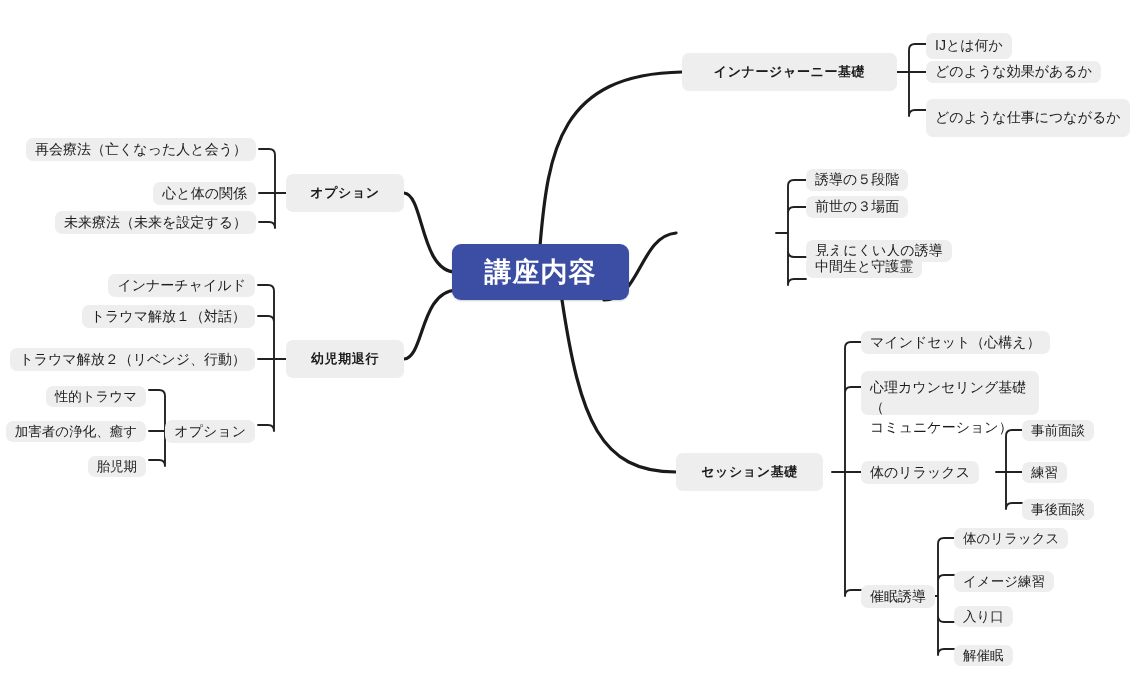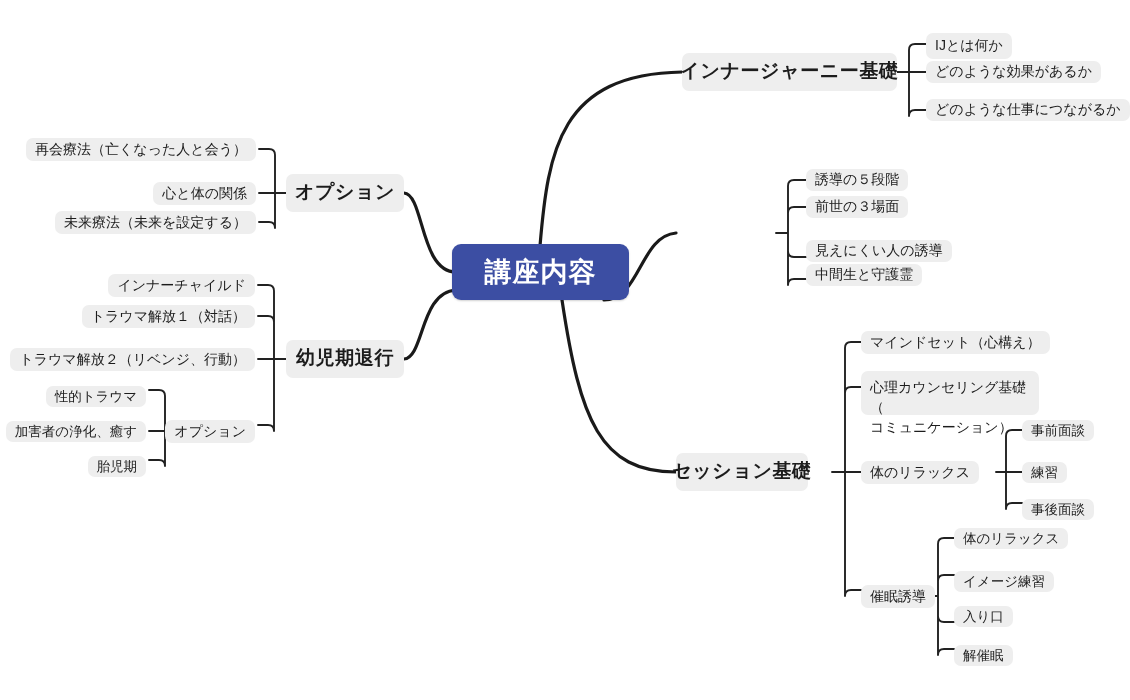--- a/index.html
+++ b/index.html
@@ -40,26 +40,25 @@
     background: #3c4ea3;
     color: #ffffff;
     border-radius: 9px;
     font-size: 27px;
     font-weight: bold;
     letter-spacing: 1px;
     justify-content: center;
     box-shadow: 0 1px 2px rgba(0,0,0,0.18);
   }
   .node.lvl1 {
-    font-size: 19px;
+    font-size: 13px;
     font-weight: bold;
     letter-spacing: 0.6px;
     padding: 16px 14px;
     justify-content: center;
-    font-family: Liberation Mono, monospace;
   }
   .node.lvl2 {
     font-size: 14px;
     padding: 0 9px;
   }
   .node.lvl3 {
     font-size: 13.5px;
     padding: 0 9px;
     border-radius: 7px;
   }
@@ -109,28 +108,28 @@
 
       <path d="M 176 431 L 165 431 M 165 396 L 165 466 M 165 396 Q 165 390 159 390 L 149 390 M 165 431 L 149 431 M 165 466 Q 165 460 159 460 L 149 460"></path>
     </g>
   </svg>
 
   <div class="node root" style="left:452px; top:244px; width:177px; height:56px;">講座内容</div>
 
   <div class="node lvl1" style="left:682px; top:53px; width:215px; height:38px;">インナージャーニー基礎</div>
   <div class="node lvl2 align-left" style="left:926px; top:33px; height:26px;">IJとは何か</div>
   <div class="node lvl2 align-left" style="left:926px; top:61px; height:22px;">どのような効果があるか</div>
-  <div class="node lvl2 align-left" style="left:926px; top:99px; height:22px;">どのような仕事につながるか</div>
+  <div class="node lvl2 align-left" style="left:926px; top:99px; height:38px;">どのような仕事につながるか</div>
 
   <div class="node lvl2 align-left" style="left:806px; top:169px; height:22px;">誘導の５段階</div>
   <div class="node lvl2 align-left" style="left:806px; top:196px; height:22px;">前世の３場面</div>
   <div class="node lvl2 align-left" style="left:806px; top:240px; height:22px;">見えにくい人の誘導</div>
-  <div class="node lvl2 align-left" style="left:806px; top:264px; height:22px;">中間生と守護霊</div>
+  <div class="node lvl2 align-left" style="left:806px; top:256px; height:22px;">中間生と守護霊</div>
 
-  <div class="node lvl1" style="left:676px; top:453px; width:132px; height:38px;">セッション基礎</div>
+  <div class="node lvl1" style="left:676px; top:453px; width:147px; height:38px;">セッション基礎</div>
   <div class="node lvl2 align-left multiline" style="left:861px; top:371px; width:178px; height:44px;">心理カウンセリング基礎（
 コミュニケーション）</div>
   <div class="node lvl2 align-left" style="left:861px; top:331px; height:23px;">マインドセット（心構え）</div>
   <div class="node lvl2 align-left" style="left:861px; top:461px; height:23px;">体のリラックス</div>
   <div class="node lvl3 align-left" style="left:1022px; top:420px; height:21px;">事前面談</div>
   <div class="node lvl3 align-left" style="left:1022px; top:462px; height:21px;">練習</div>
   <div class="node lvl3 align-left" style="left:1022px; top:499px; height:21px;">事後面談</div>
   <div class="node lvl2 align-left" style="left:861px; top:585px; height:23px;">催眠誘導</div>
   <div class="node lvl3 align-left" style="left:954px; top:528px; height:21px;">体のリラックス</div>
   <div class="node lvl3 align-left" style="left:954px; top:571px; height:21px;">イメージ練習</div>

